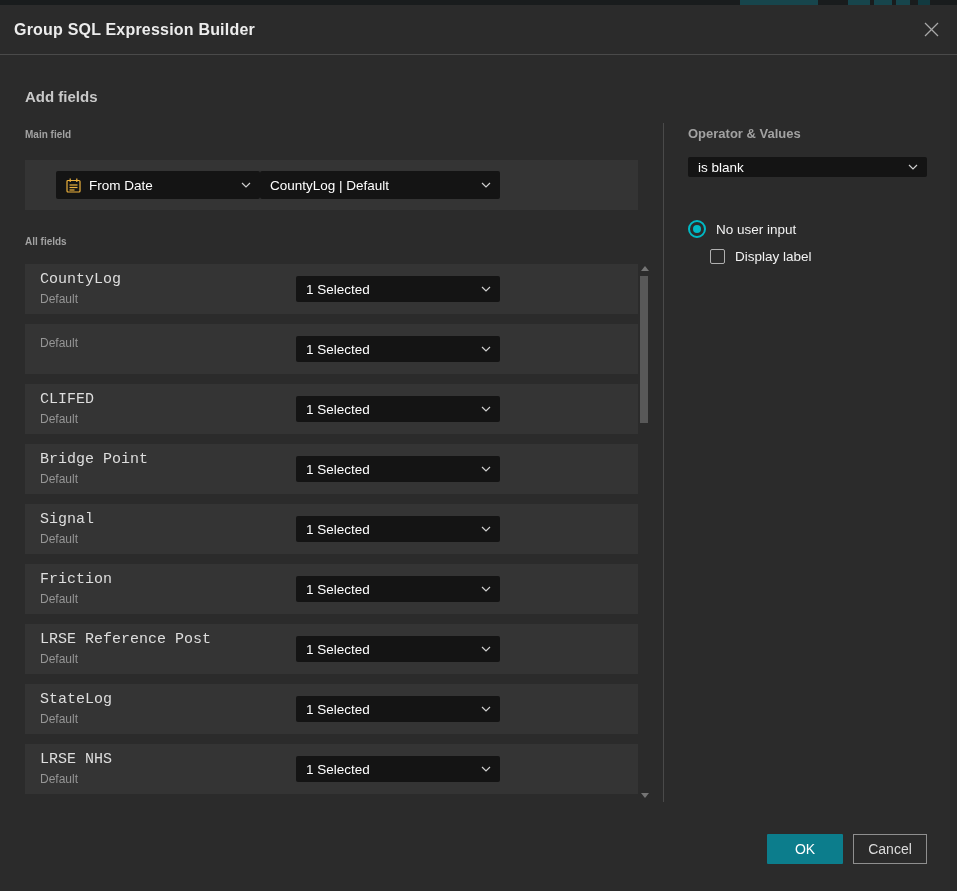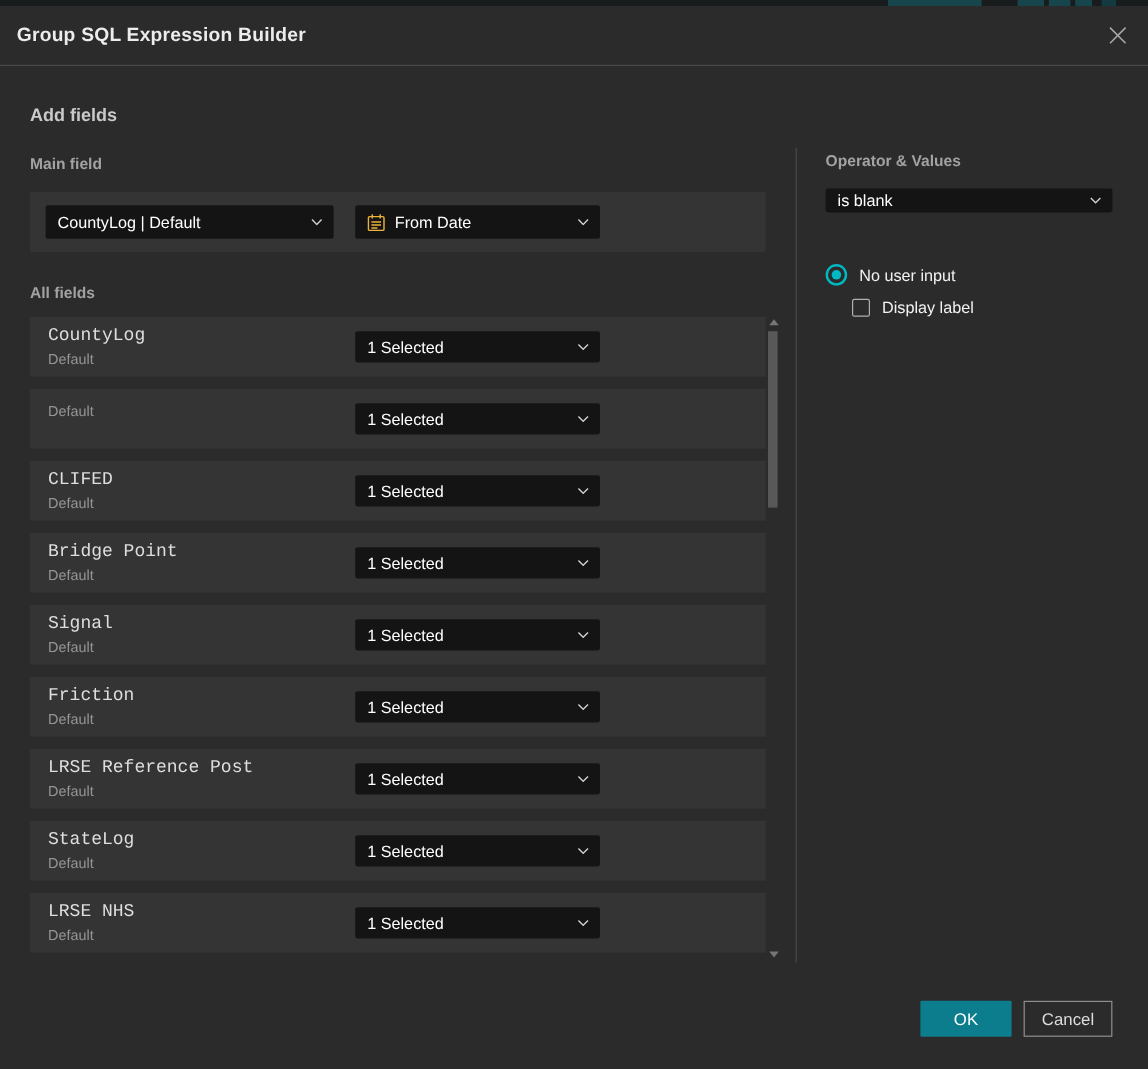--- a/index.html
+++ b/index.html
@@ -27,21 +27,21 @@
     position:absolute; top:0; left:0; width:100%; height:50px;
     display:flex; align-items:center; justify-content:space-between;
     padding:0 16px 0 14px;
     border-bottom:1px solid #4a4a4a;
   }
   .dlg-title { font-size:16px; font-weight:bold; color:#ececec; letter-spacing:.2px; }
   .close-btn { width:20px; height:20px; display:flex; align-items:center; justify-content:center; cursor:pointer; }
   .close-btn svg { stroke:#a8a8a8; }
 
   .section-heading { position:absolute; left:25px; font-size:15px; font-weight:bold; color:#c9c9c9; }
-  .sub-label { position:absolute; left:25px; font-size:13px; font-weight:bold; color:#a2a2a2; }
+  .sub-label { position:absolute; left:25px; font-size:10px; font-weight:bold; color:#a2a2a2; }
 
   .dropdown {
     background:#141414; border-radius:2px; height:28px;
     display:flex; align-items:center; padding:0 10px;
     color:#fff; font-size:13.5px; cursor:pointer; position:relative;
   }
   .dropdown .chev { position:absolute; right:9px; top:50%; transform:translateY(-50%); }
   .chev svg { stroke:#cfcfcf; display:block; }
 
   .main-field-box {
@@ -123,46 +123,46 @@
           <line x1="14" y1="1" x2="1" y2="14"></line>
       </svg>
     </span>
   </div>
 
   <div class="section-heading" style="top:83px;">Add fields</div>
 
   <div class="sub-label" style="top:124px;">Main field</div>
 
   <div class="main-field-box">
-    <div class="dropdown dd-layer">
-      <span>CountyLog | Default</span>
-      <span class="chev">
-        <svg width="10" height="6" viewBox="0 0 10 6" fill="none" stroke-width="1.2">
-            <polyline points="1,1 5,5 9,1"></polyline>
-          </svg>
-      </span>
-    </div>
     <div class="dropdown dd-field">
       <span class="cal-icon">
         <svg width="15" height="15" viewBox="0 0 15 15" fill="none" stroke="#edb23d" stroke-width="1.2">
           <rect x="1" y="2.5" width="13" height="11.5" rx="1"></rect>
           <line x1="4.2" y1="0.5" x2="4.2" y2="4"></line>
           <line x1="10.8" y1="0.5" x2="10.8" y2="4"></line>
           <line x1="3.5" y1="7" x2="11.5" y2="7"></line>
           <line x1="3.5" y1="9.5" x2="11.5" y2="9.5"></line>
           <line x1="3.5" y1="12" x2="8.5" y2="12"></line>
         </svg>
       </span>
       <span>From Date</span>
       <span class="chev">
         <svg width="10" height="6" viewBox="0 0 10 6" fill="none" stroke-width="1.2">
             <polyline points="1,1 5,5 9,1"></polyline>
           </svg>
       </span>
     </div>
+    <div class="dropdown dd-layer">
+      <span>CountyLog | Default</span>
+      <span class="chev">
+        <svg width="10" height="6" viewBox="0 0 10 6" fill="none" stroke-width="1.2">
+            <polyline points="1,1 5,5 9,1"></polyline>
+          </svg>
+      </span>
+    </div>
   </div>
 
   <div class="sub-label" style="top:231px;">All fields</div>
 
   <div class="rows">
     <div class="field-row">
       <div class="field-name">CountyLog</div>
       <div class="field-sub">Default</div>
       <div class="dropdown row-dd">
         <span>1 Selected</span>

